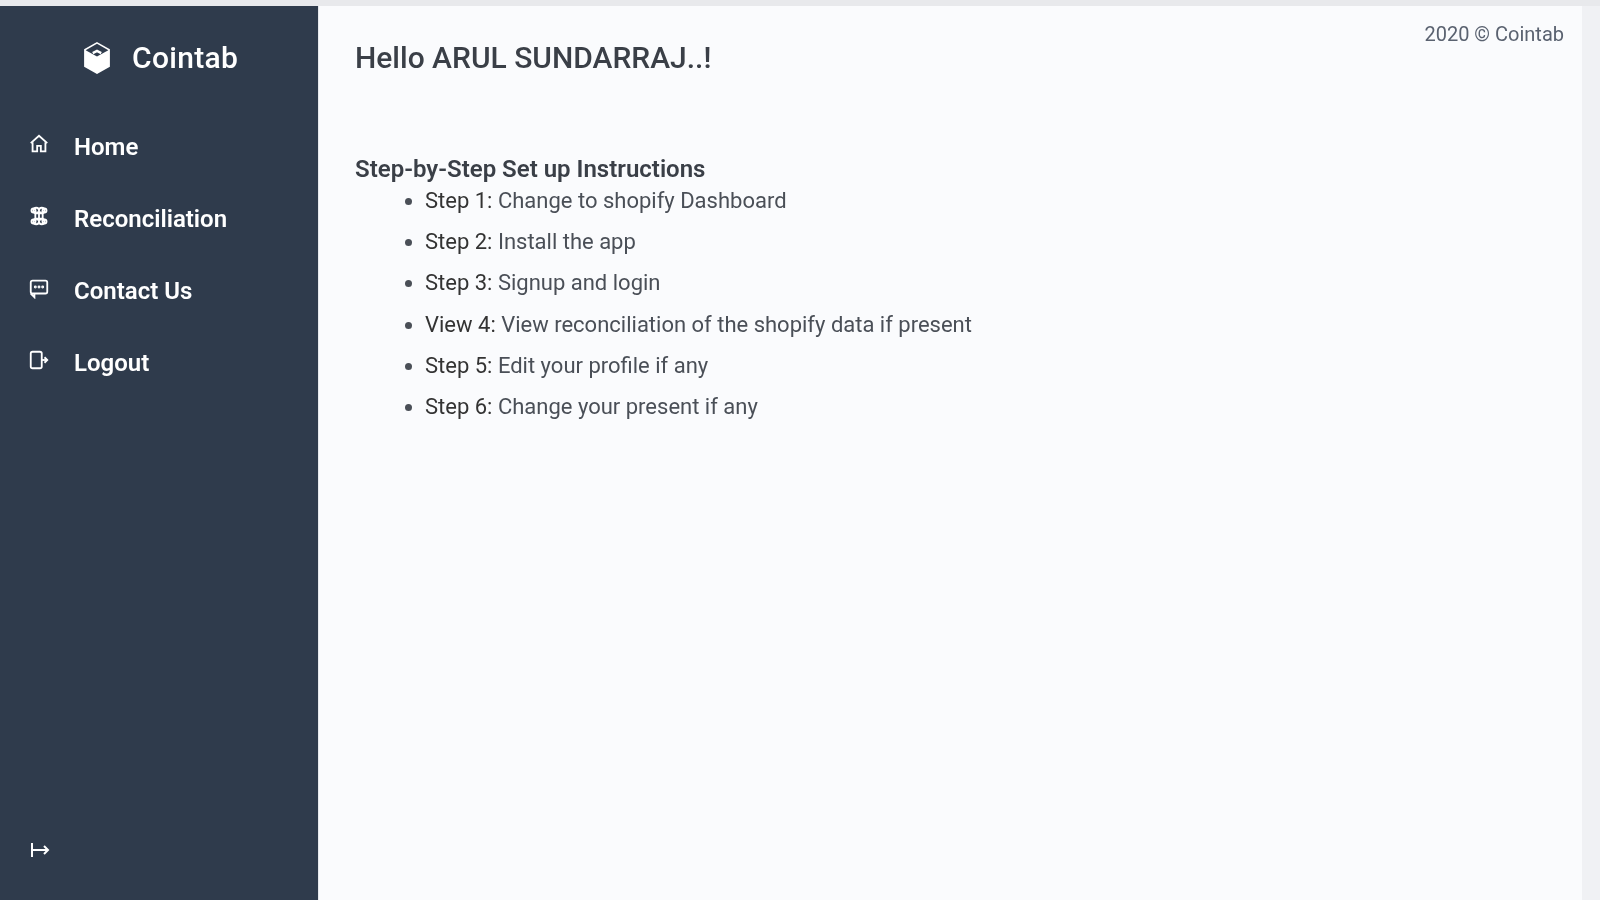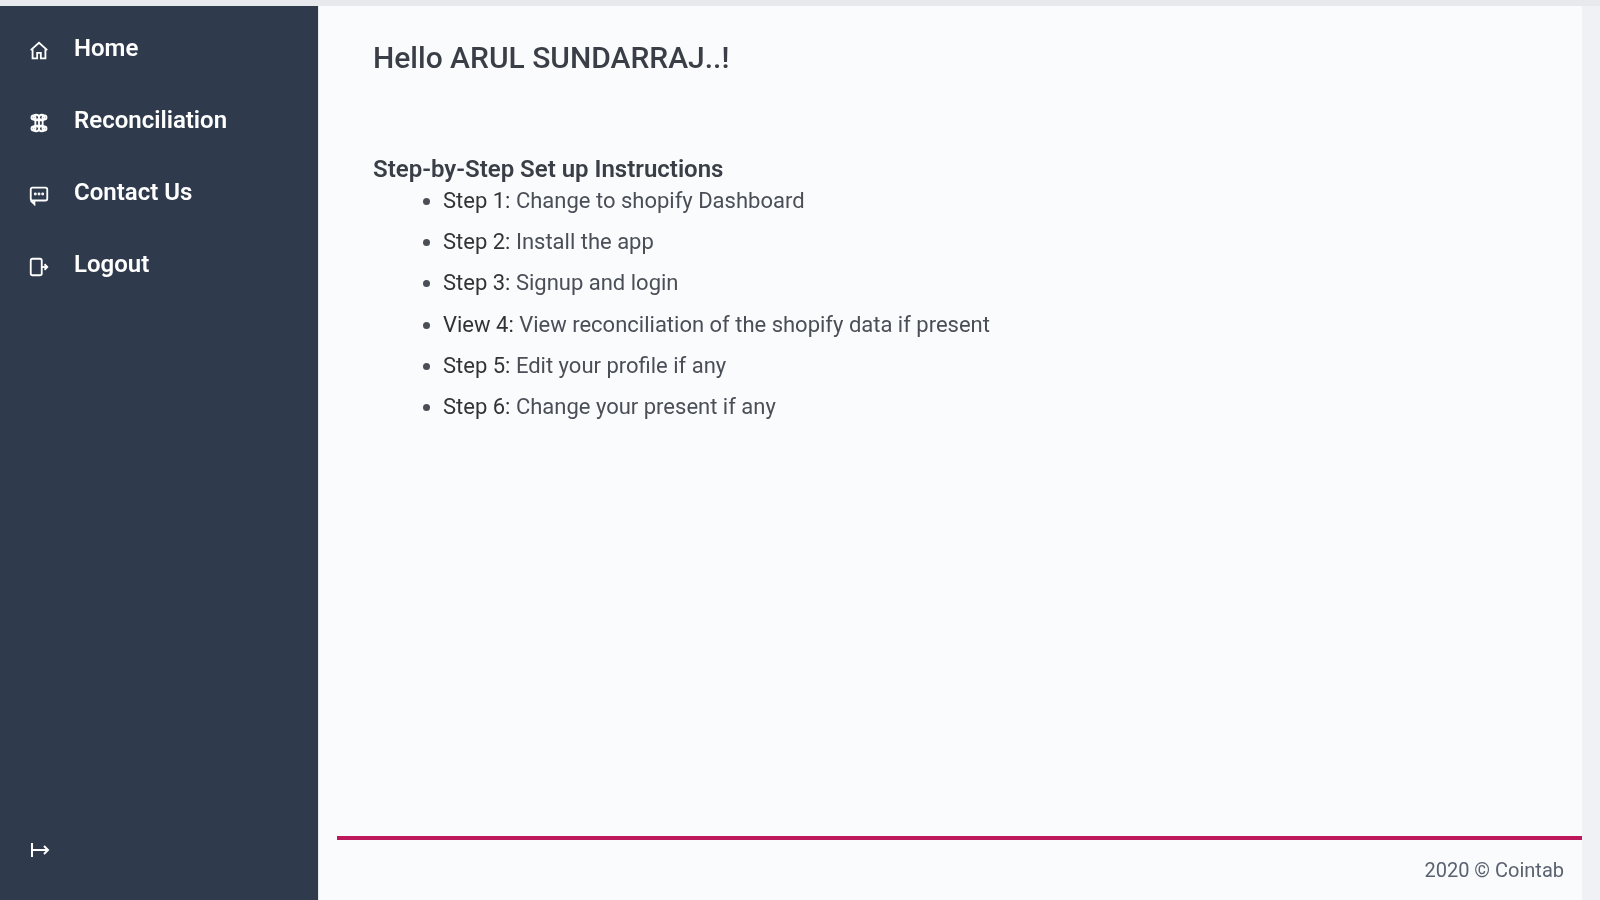--- a/index.html
+++ b/index.html
@@ -22,42 +22,40 @@
     align-items: center;
     gap: 18px;
     padding: 34px 0 30px 80px;
   }
   .brand .logo-icon { width: 34px; height: 34px; color:#fff; }
   .brand .brand-name { font-size: 30px; font-weight: 500; letter-spacing: .3px; }
 
   .nav { padding-top: 6px; }
   .nav-item {
     display: flex;
-    align-items: flex-end;
+    align-items: flex-start;
     gap: 24px;
     padding: 22px 0 22px 28px;
     cursor: pointer;
     font-size: 24px;
     font-weight: 600;
     color: #ffffff;
   }
   .nav-item .icon { width: 22px; height: 22px; display:flex; align-items:center; justify-content:center; flex: 0 0 22px; }
   .nav-item svg { width:22px; height:22px; stroke:#ffffff; }
 
   .sidebar-footer { padding: 0 0 34px 28px; }
   .sidebar-footer svg { width:24px; height:24px; stroke:#ffffff; }
 
   
   .main {
     flex: 1;
     display: flex;
-    flex-direction: column;
     background: #fafbfd;
     border-left: 1px solid #e6e8ec;
-    padding-left: 18px;
   }
   .content {
     flex: 1;
     padding: 40px 36px 20px 36px;
   }
   .greeting { font-size: 30px; font-weight: 500; color:#3a3f47; margin-bottom: 80px; }
   .section-title { font-size: 24px; font-weight: 600; color:#3a3f47; }
   .steps { list-style: disc; padding-left: 70px; }
   .steps li { font-size: 22px; color:#4a4f57; line-height: 1.6; margin-bottom: 6px; }
   .steps li .step-label { font-weight: 400; color:#333; }
@@ -79,20 +77,30 @@
     background: #f0f1f4;
   }
 </style>
 </head>
 <body>
 
 <div class="topstrip"></div>
 
 <aside class="sidebar">
   <div>
+    <div class="brand">
+      <span class="logo-icon">
+        <svg viewBox="0 0 24 24" fill="none" stroke="currentColor" stroke-width="2.2">
+          <path d="M12 2 L20 6.5 V17.5 L12 22 L4 17.5 V6.5 Z" fill="#ffffff" stroke="#ffffff"></path>
+          <path d="M12 2 L20 6.5 L12 11 L4 6.5 Z" fill="#2f3b4c" stroke="none"></path>
+          <path d="M9 8.5 L12 7 L15 8.5" stroke="#ffffff" stroke-width="1.8" fill="none"></path>
+        </svg>
+      </span>
+      <span class="brand-name">Cointab</span>
+    </div>
 
     <nav class="nav">
       <div class="nav-item">
         <span class="icon">
           <svg viewBox="0 0 24 24" fill="none" stroke-width="2">
               <path d="M3 11 L12 3 L21 11"></path>
               <path d="M5 10 V20 H10 V14 H14 V20 H19 V10"></path>
             </svg>
         </span>
         <span>Home</span>

